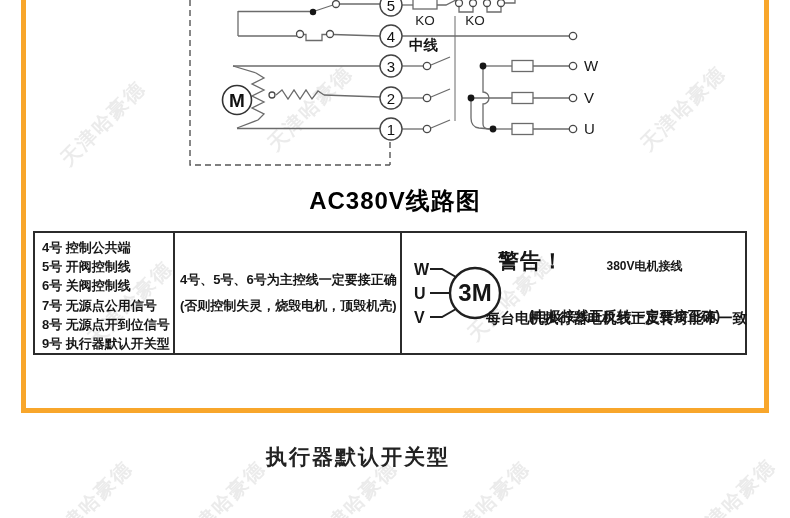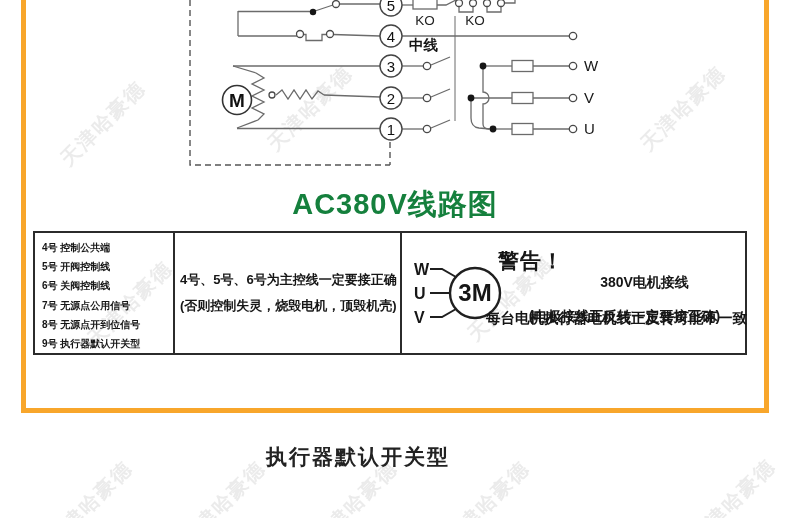--- a/index.html
+++ b/index.html
@@ -22,47 +22,47 @@
   
   .frame{
     position:absolute;left:21px;top:-22px;width:748px;height:435px;
     border:5.5px solid #F8A62B;box-sizing:border-box;
   }
   
   .circuit{position:absolute;left:0;top:0;}
   
   .diagram-title{
     position:absolute;left:21px;width:748px;top:185px;
-    text-align:center;font-size:29px;font-weight:600;letter-spacing:1px;color:#15803d;
+    text-align:center;font-size:24px;font-weight:600;letter-spacing:1px;color:#000000;
   }
   
   .spec-table{
     position:absolute;left:33px;top:231px;width:714px;height:124px;
     box-sizing:border-box;border:2px solid #2b2b2b;
     display:flex;background:transparent;
   }
   .col{box-sizing:border-box;height:100%;}
   .col1{
     width:140px;border-right:2px solid #2b2b2b;
     padding:5px 4px 0 7px;
-    font-size:10px;font-weight:600;line-height:19.2px;white-space:nowrap;color:#161616;
+    font-size:13px;font-weight:600;line-height:19.2px;white-space:nowrap;color:#161616;
   }
   .col2{
     width:227px;border-right:2px solid #2b2b2b;
     display:flex;flex-direction:column;justify-content:center;
     padding:0 2px 0 5px;
     font-size:13px;font-weight:600;line-height:26px;white-space:nowrap;color:#161616;
   }
   .col2 .warn-inline{font-size:20px;font-weight:700;margin-left:7px;letter-spacing:1px;}
   .col3{flex:1;position:relative;font-weight:600;color:#161616;}
   .col3 .warn-big{
     position:absolute;left:96px;top:14px;
     font-size:21px;font-weight:700;letter-spacing:1px;
   }
-  .col3 .l1{position:absolute;left:150px;right:8px;top:25px;text-align:center;font-size:14px;white-space:nowrap;margin-top:16px;}
+  .col3 .l1{position:absolute;left:150px;right:8px;top:25px;text-align:center;font-size:12px;white-space:nowrap;}
   .col3 .l2{position:absolute;left:104px;right:2px;top:51px;text-align:center;font-size:14px;white-space:nowrap;margin-top:24px;}
   .col3 .l3{position:absolute;left:84px;right:2px;top:76px;text-align:center;font-size:14.5px;white-space:nowrap;}
   .col3 .l4{position:absolute;left:14px;right:2px;top:101px;text-align:center;font-size:14.5px;white-space:nowrap;}
   .motor3m{position:absolute;left:4px;top:16px;}
   
   .footer-title{
     position:absolute;left:0;width:716px;top:443px;
     text-align:center;font-size:21px;font-weight:700;letter-spacing:2px;color:#222;
   }
 </style>

